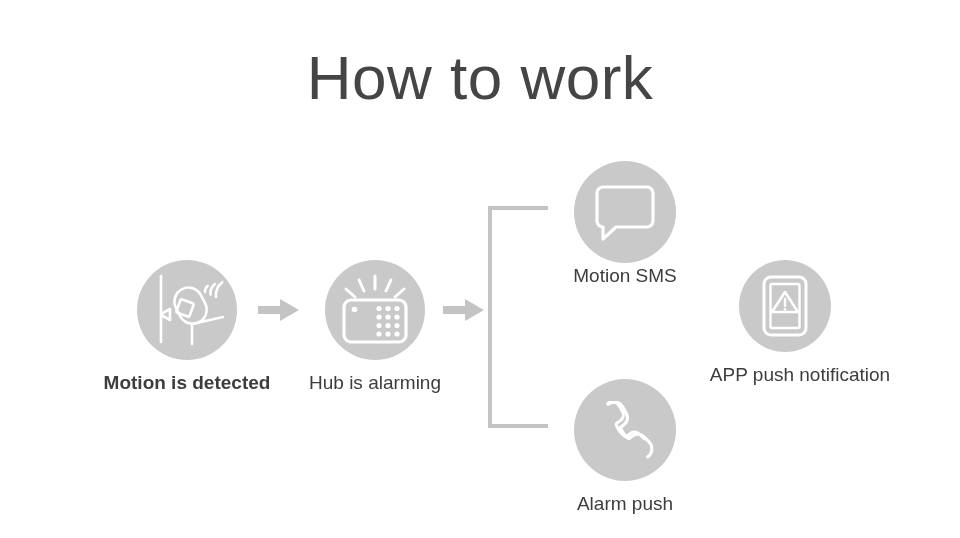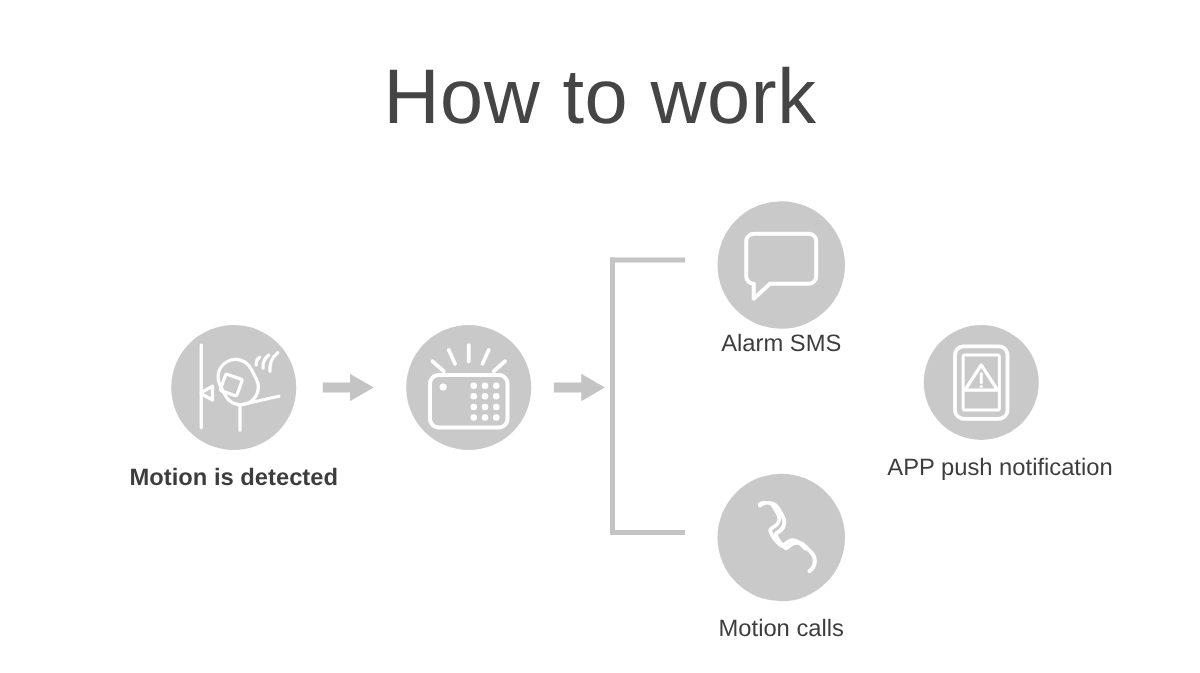--- a/index.html
+++ b/index.html
@@ -126,40 +126,41 @@
           <circle cx="60" cy="45" r="2.6"></circle>
         <circle cx="42" cy="53.5" r="2.6"></circle>
           <circle cx="51" cy="53.5" r="2.6"></circle>
           <circle cx="60" cy="53.5" r="2.6"></circle>
         <circle cx="42" cy="62" r="2.6"></circle>
           <circle cx="51" cy="62" r="2.6"></circle>
           <circle cx="60" cy="62" r="2.6"></circle>
       </g>
     </svg>
   </div>
+  <div class="node-label" style="left:225px; top:336px; width:300px;">Hub is alarming</div>
 
   <svg class="arrow" style="left:443px; top:262px;" width="42" height="24" viewBox="0 0 42 24">
     <path d="M0 8 L22 8 L22 1 L41 12 L22 23 L22 16 L0 16 Z" fill="#c4c4c4"></path>
   </svg>
 
   <svg class="bracket" style="left:484px; top:166px;" width="70" height="230" viewBox="0 0 70 230">
     <g stroke="#c4c4c4" stroke-width="4" fill="none" stroke-linecap="square">
       <path d="M6 6 L6 224"></path>
       <path d="M6 6 L62 6"></path>
       <path d="M6 224 L62 224"></path>
     </g>
   </svg>
 
   <div class="node" style="left:574px; top:125px; width:102px; height:102px;">
     <div class="circle" style="left:0; top:0; width:102px; height:102px;"></div>
     <svg class="icon-svg" style="left:21px; top:24px;" width="60" height="56" viewBox="0 0 60 56">
       <path d="M8 2 H52 a6 6 0 0 1 6 6 V36 a6 6 0 0 1 -6 6 H21 L8 54 V42 a6 6 0 0 1 -6 -6 V8 a6 6 0 0 1 6 -6 Z" fill="none" stroke="#ffffff" stroke-width="3.2" stroke-linejoin="round"></path>
     </svg>
   </div>
-  <div class="node-label" style="left:475px; top:229px; width:300px;">Alarm SMS</div>
+  <div class="node-label" style="left:475px; top:229px; width:300px;">Motion SMS</div>
 
   <div class="node" style="left:739px; top:224px; width:92px; height:92px;">
     <div class="circle" style="left:0; top:0; width:92px; height:92px;"></div>
     <svg class="icon-svg" style="left:22px; top:14px;" width="48" height="64" viewBox="0 0 48 64">
 
       <rect x="3" y="3" width="42" height="58" rx="7" ry="7" fill="none" stroke="#ffffff" stroke-width="3"></rect>
 
       <rect x="9.5" y="10" width="29" height="44" rx="1.5" fill="none" stroke="#ffffff" stroke-width="2.4"></rect>
 
       <path d="M24 18 L37 38 H11 Z" fill="none" stroke="#ffffff" stroke-width="2.6" stroke-linejoin="round"></path>
@@ -187,15 +188,15 @@
                  l4.1 5.4 c2.9 3.8 2.4 9.0 -1.1 12.1
                  l-2.2 2.0 c-0.4 0.4 -0.5 1.0 -0.2 1.5
                  c2.1 3.6 5.2 6.7 8.8 8.8
                  c0.5 0.3 1.1 0.2 1.5 -0.2
                  l2.0 -2.2 c3.1 -3.5 8.3 -4.0 12.1 -1.1
                  l5.4 4.1 c5.0 3.8 5.6 10.6 1.0 15.2" fill="none" stroke="#ffffff" stroke-width="3.2" stroke-linecap="round" stroke-linejoin="round"></path>
         <path d="M8.6 5.9 C4.0 10.5 4.0 10.5 4.0 10.5" fill="none" stroke="#ffffff" stroke-width="0"></path>
       </g>
     </svg>
   </div>
-  <div class="node-label" style="left:475px; top:457px; width:300px;">Motion calls</div>
+  <div class="node-label" style="left:475px; top:457px; width:300px;">Alarm push</div>
 
 </div>
 
 </body></html>

